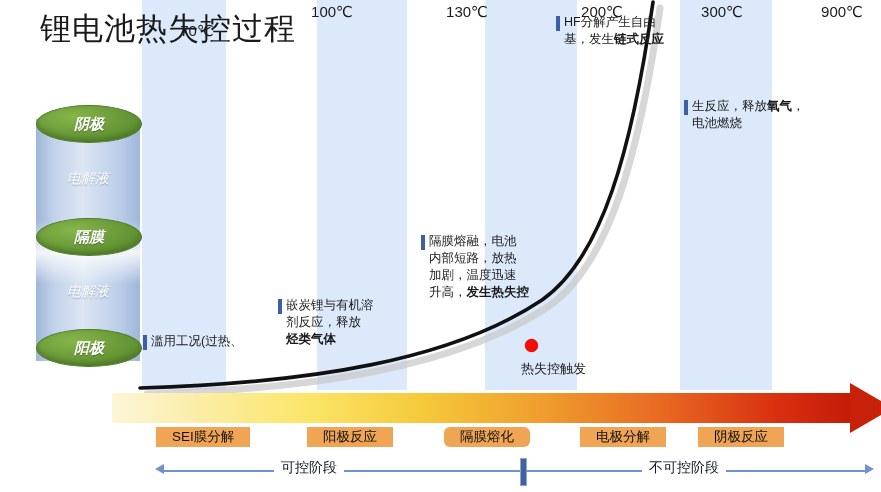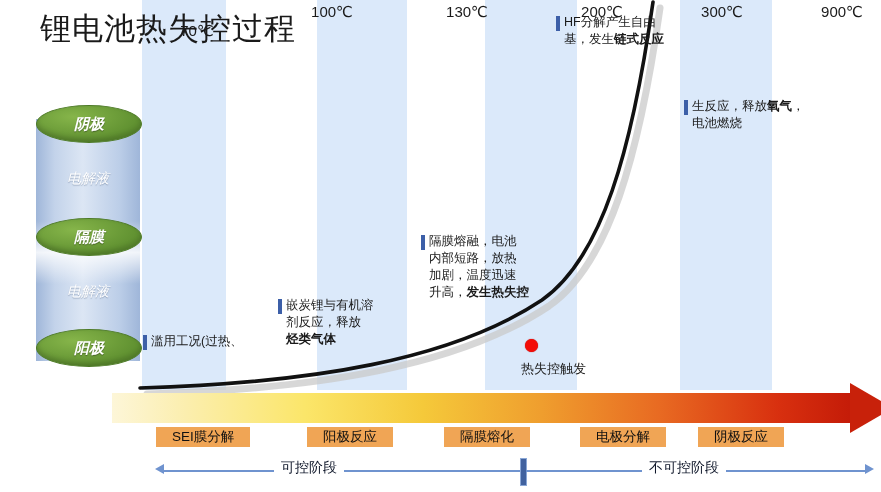--- a/index.html
+++ b/index.html
@@ -135,21 +135,21 @@
 
   <div class="temp" style="left:145px;margin-top:19px;">70℃</div>
   <div class="temp" style="left:280px;">100℃</div>
   <div class="temp" style="left:415px;">130℃</div>
   <div class="temp" style="left:550px;">200℃</div>
   <div class="temp" style="left:670px;">300℃</div>
   <div class="temp" style="left:790px;">900℃</div>
 
   <div class="rxn" style="left:144px;">SEI膜分解</div>
   <div class="rxn" style="left:295px;">阳极反应</div>
-  <div class="rxn" style="left:432px;">隔膜熔化</div>
+  <div class="rxn" style="left:432px;border-radius:6px;">隔膜熔化</div>
   <div class="rxn" style="left:568px;">电极分解</div>
   <div class="rxn" style="left:686px;">阴极反应</div>
 
   <div class="axis-line" style="left:151px;width:357px;"></div>
   <div class="arrowhead ah-left" style="left:143px;"></div>
   <div class="stage-label" style="left:262px;">可控阶段</div>
 
   <div class="axis-cap" style="left:508px;"></div>
 
   <div class="axis-line" style="left:514px;width:341px;"></div>

